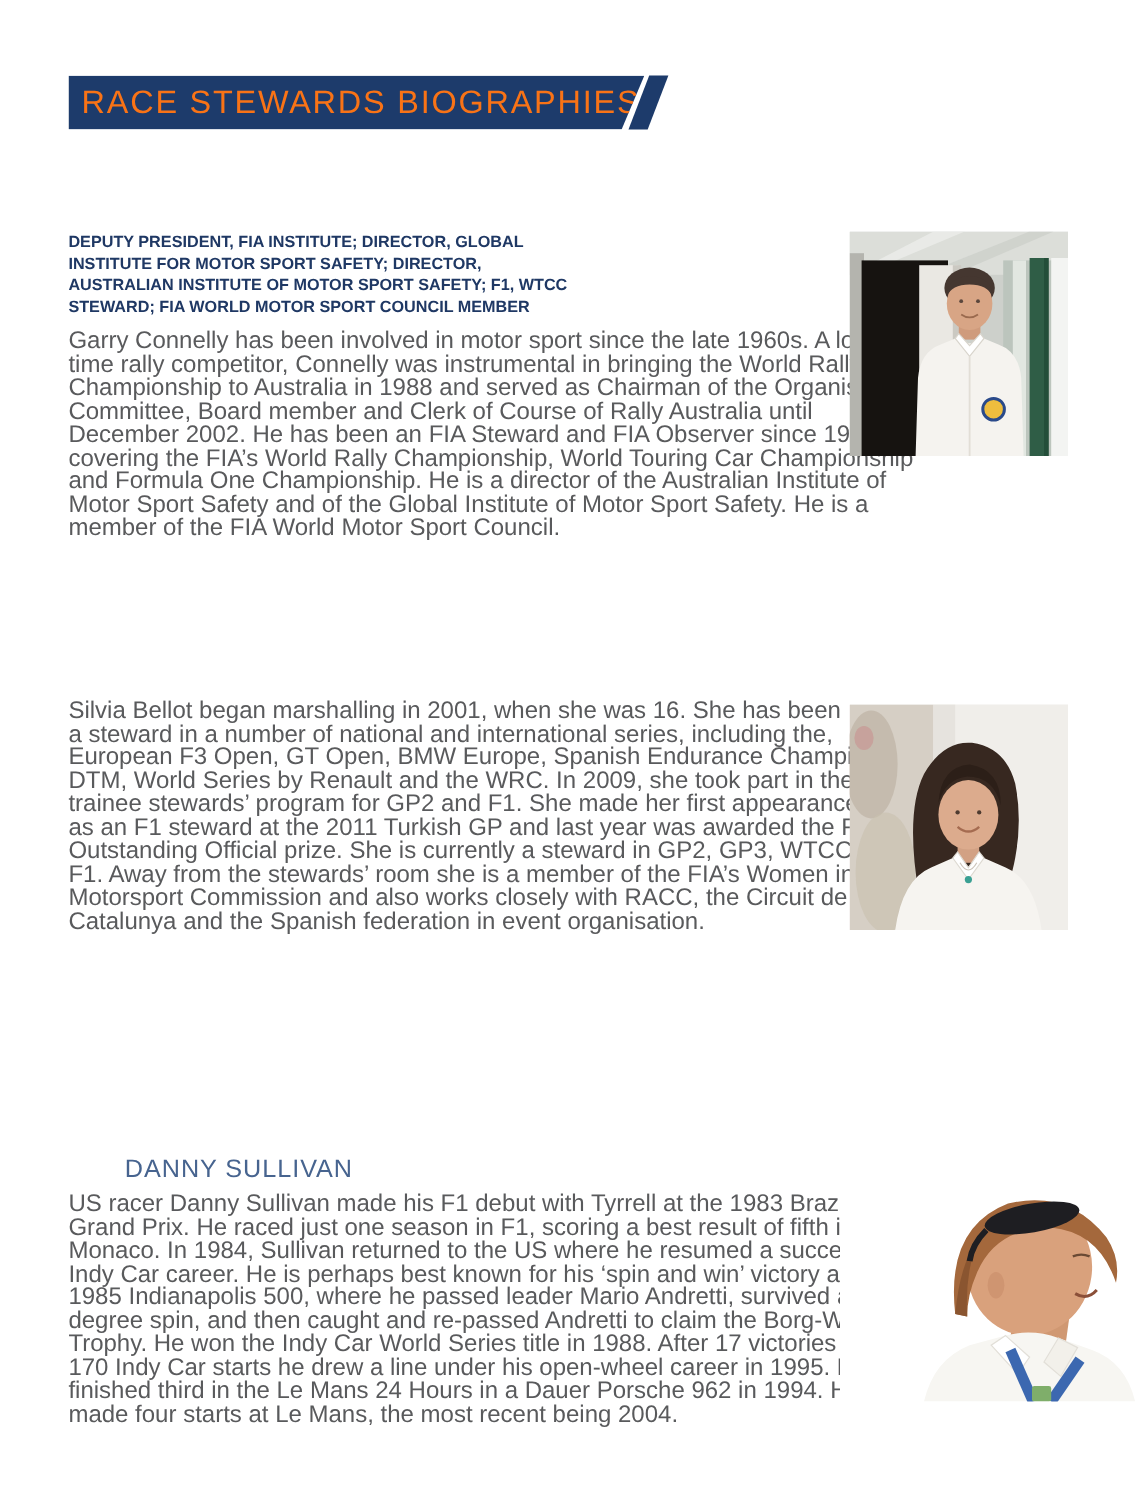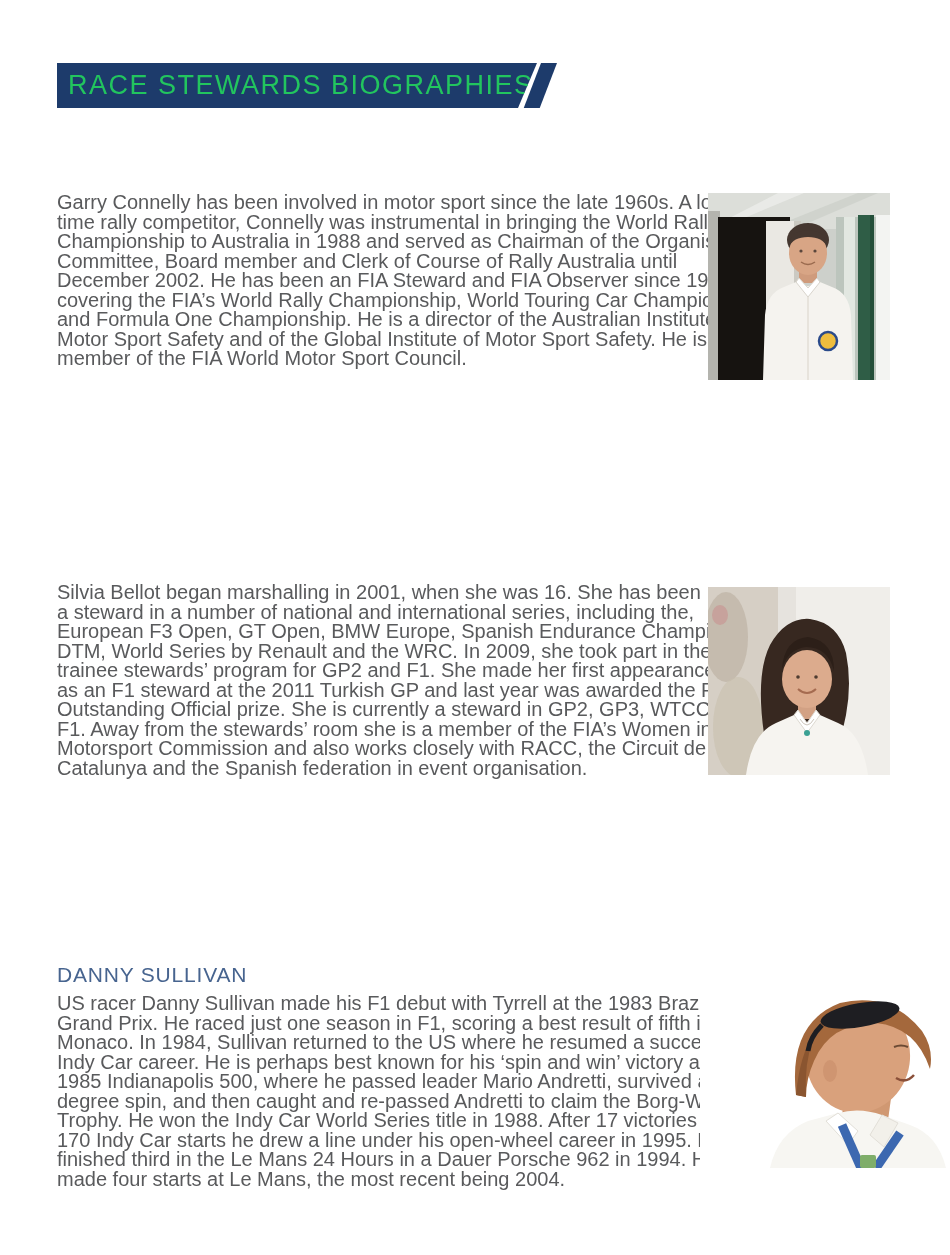--- a/index.html
+++ b/index.html
@@ -12,21 +12,21 @@
   }
   
   .banner{
     position:absolute;left:57px;top:63px;
     width:480px;height:45px;
     background:#1d3b6b;
     clip-path:polygon(0 0,100% 0,calc(100% - 19px) 100%,0 100%);
   }
   .banner-text{
     display:block;
-    color:#22c55e;
+    color:#f97316;
     font-size:27px;
     line-height:45px;
     letter-spacing:1.5px;
     padding-left:11px;
     white-space:nowrap;
     font-weight:400;
   }
   .banner-accent{
     position:absolute;left:541px;top:63px;
     width:16px;height:45px;
@@ -58,40 +58,44 @@
     font-size:20px;
     font-weight:400;
     color:#595a5c;
     line-height:19.5px;
     white-space:pre;
   }
   .bio1{top:193px;}
   .bio2{top:583px;}
   .bio2 h3{margin-bottom:18px;}
   .bio3{top:964px;}
-  .bio3 h2{margin-bottom:9px;}
+  .bio3 h2{margin-bottom:9px;margin-left:47px;}
   .bio3 h3{line-height:25px;margin-bottom:2px;}
   
   .photo{position:absolute;margin:0;padding:0;}
   .photo svg{display:block;width:100%;height:100%;}
   .photo1{left:708px;top:193px;width:182px;height:187px;}
   .photo2{left:708px;top:587px;width:182px;height:188px;}
   .photo3{left:700px;top:983px;width:250px;height:185px;}
 </style>
 </head>
 <body>
 
 <div class="page">
 
   <div class="banner">
     <span class="banner-text">RACE STEWARDS BIOGRAPHIES</span>
   </div>
   <div class="banner-accent"></div>
 
   <section class="bio bio1">
+    <h3>DEPUTY PRESIDENT, FIA INSTITUTE; DIRECTOR, GLOBAL
+INSTITUTE FOR MOTOR SPORT SAFETY; DIRECTOR,
+AUSTRALIAN INSTITUTE OF MOTOR SPORT SAFETY; F1, WTCC
+STEWARD; FIA WORLD MOTOR SPORT COUNCIL MEMBER</h3>
     <p>Garry Connelly has been involved in motor sport since the late 1960s. A long-
 time rally competitor, Connelly was instrumental in bringing the World Rally
 Championship to Australia in 1988 and served as Chairman of the Organising
 Committee, Board member and Clerk of Course of Rally Australia until
 December 2002. He has been an FIA Steward and FIA Observer since 1989,
 covering the FIA’s World Rally Championship, World Touring Car Championship
 and Formula One Championship. He is a director of the Australian Institute of
 Motor Sport Safety and of the Global Institute of Motor Sport Safety. He is a
 member of the FIA World Motor Sport Council.</p>
   </section>

